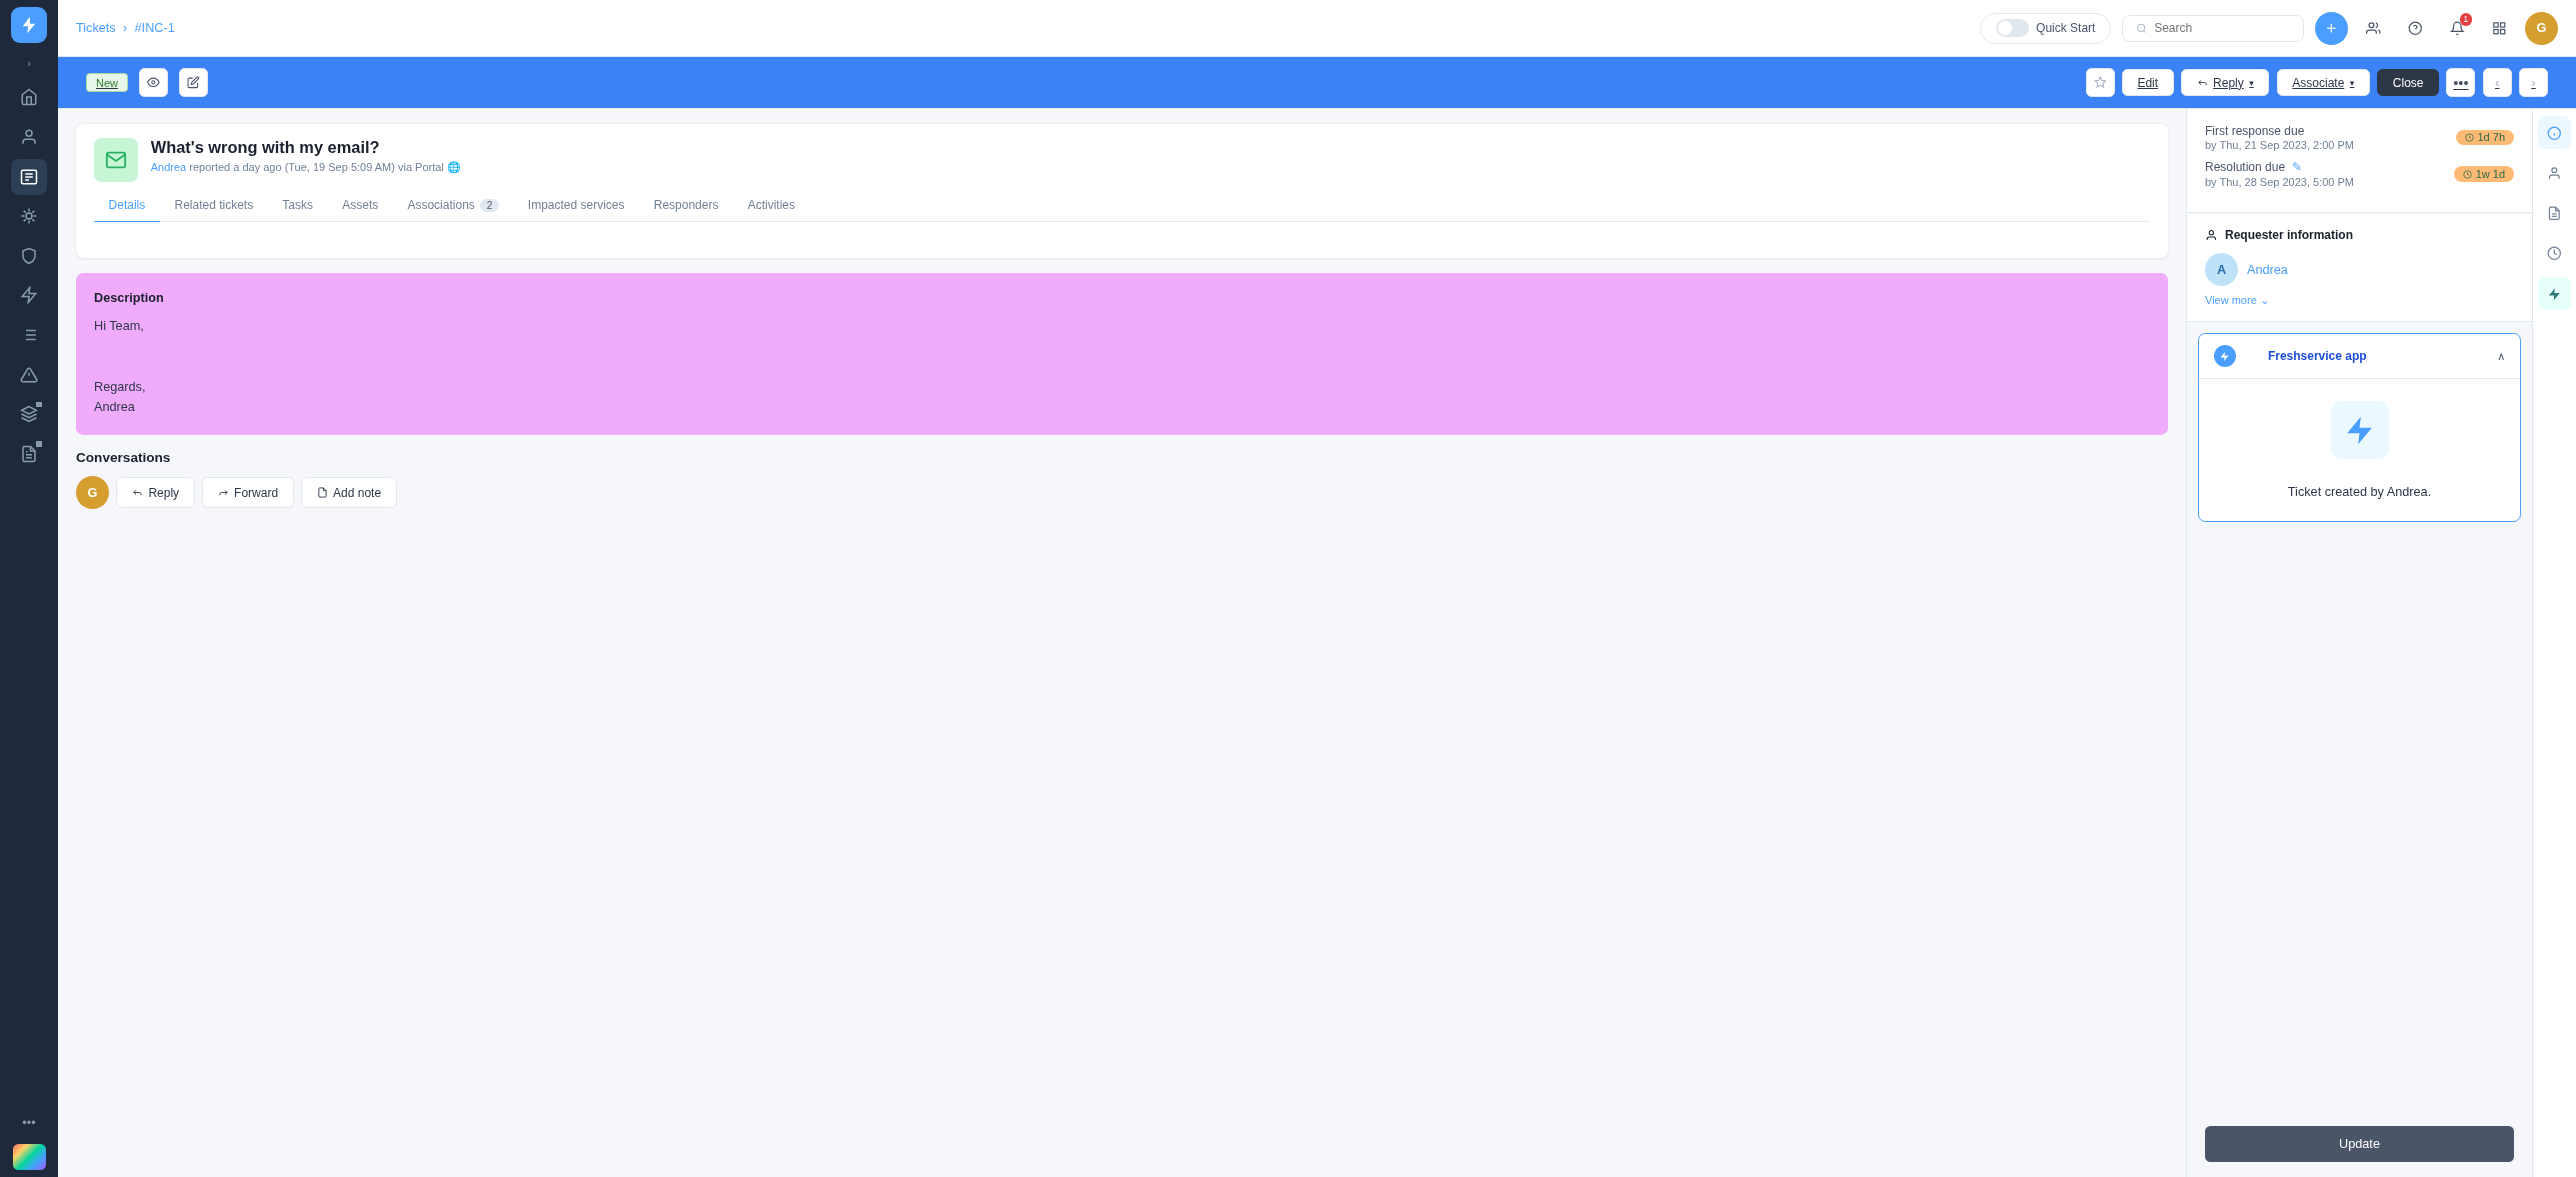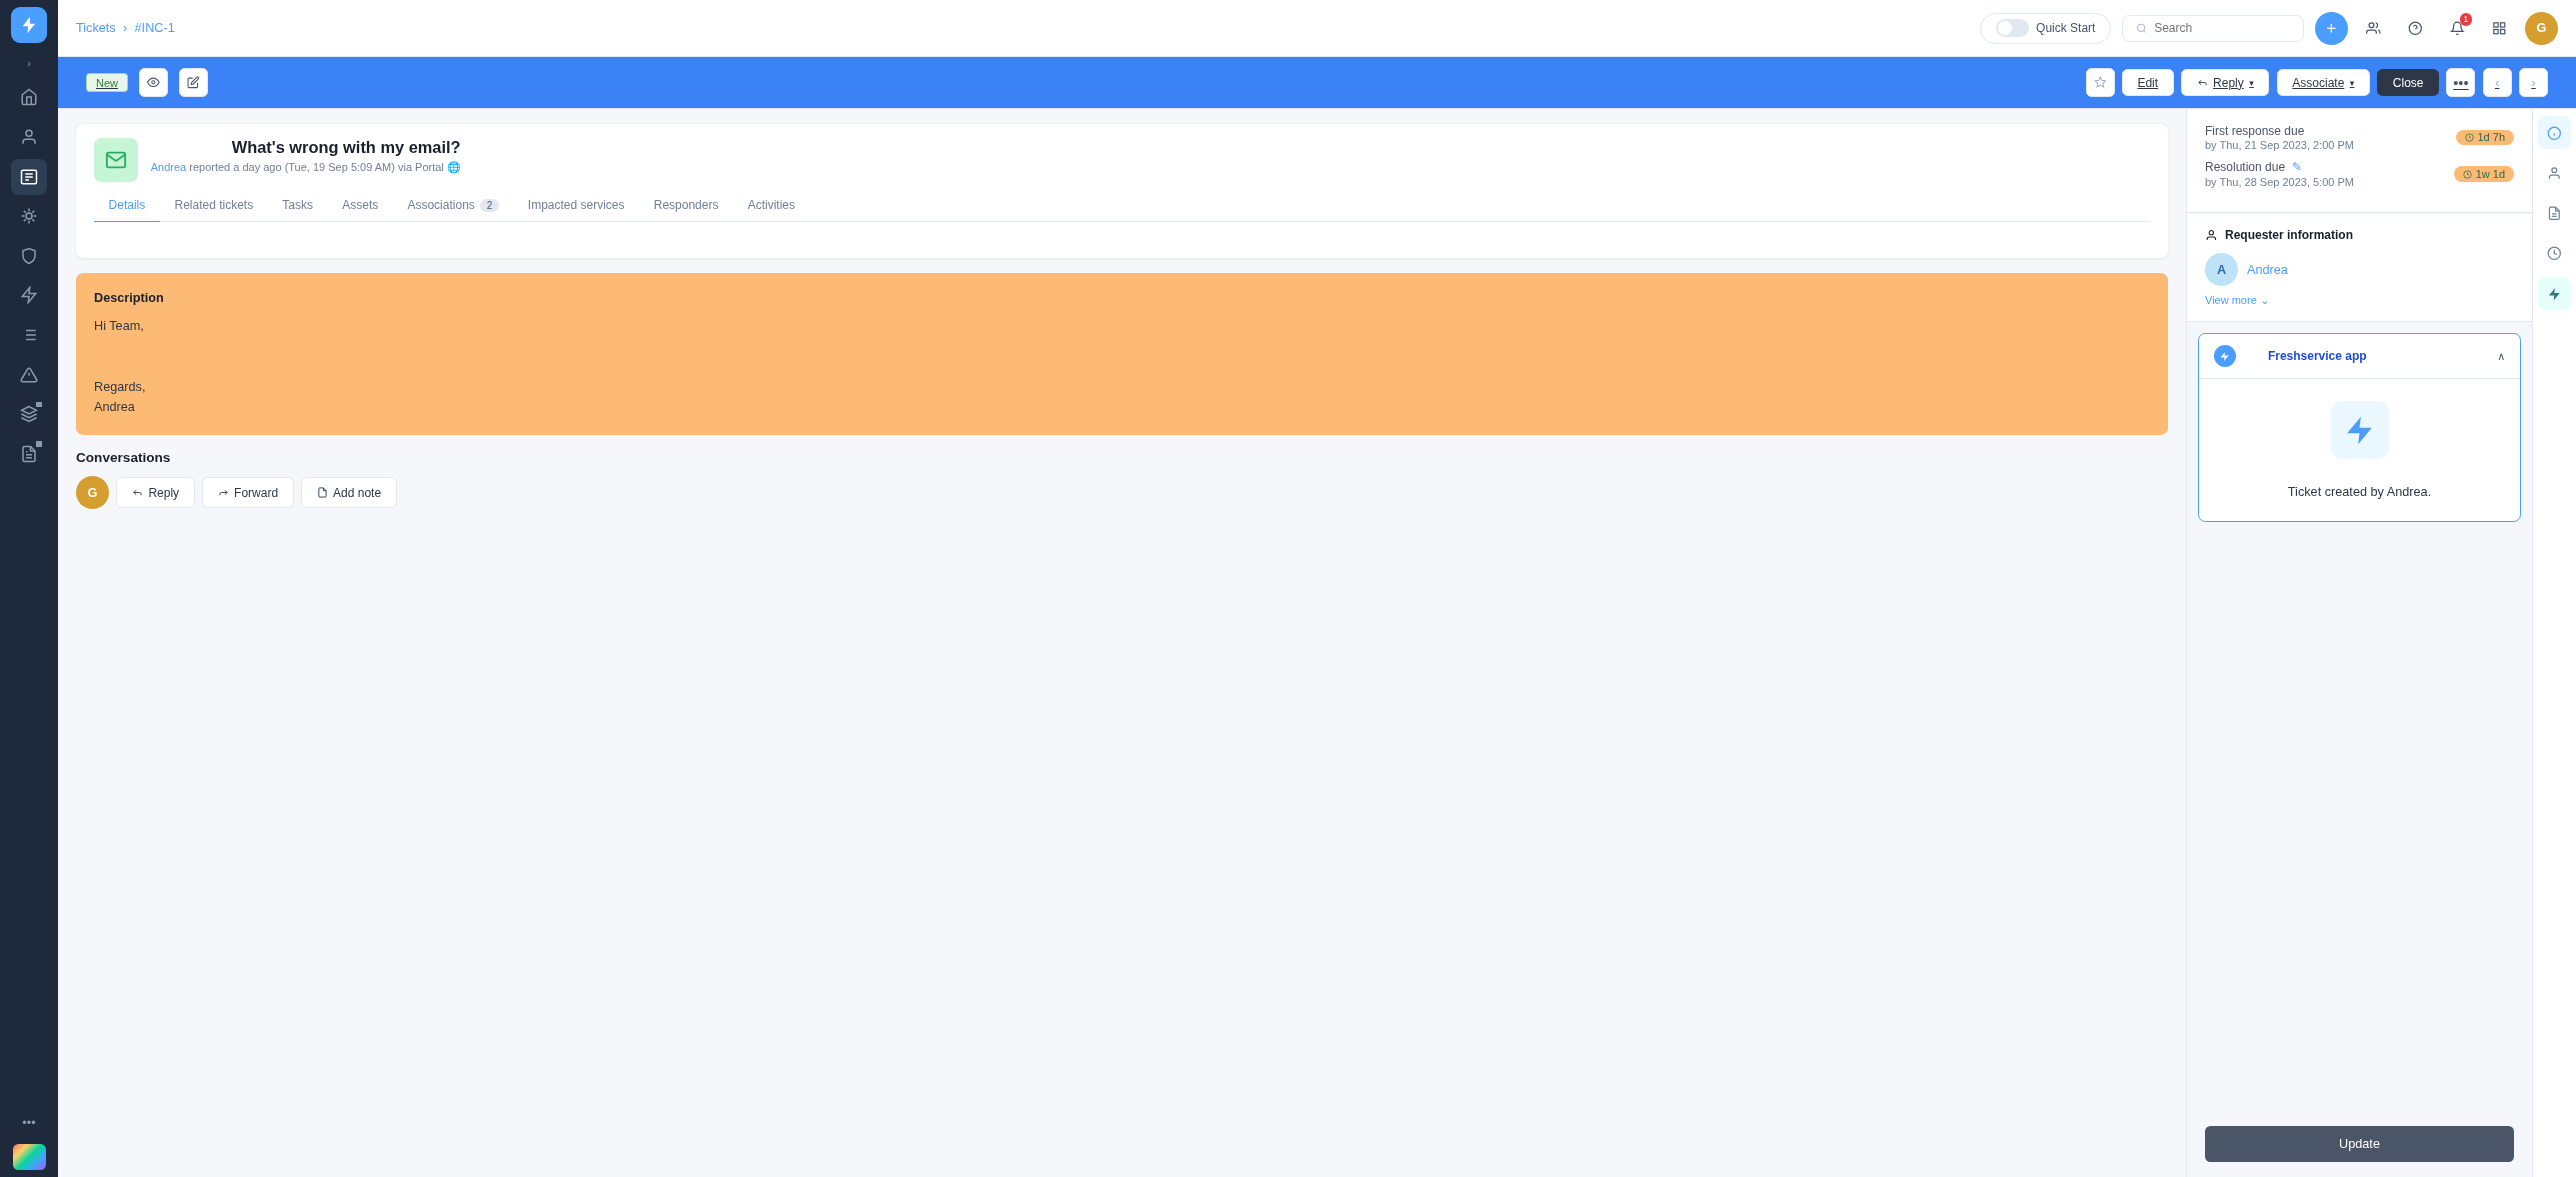--- a/index.html
+++ b/index.html
@@ -57,32 +57,32 @@
     .nav-btn { width: 29px; height: 29px; border-radius: 5.5px; border: 0.9px solid #e2e8f0; background: white; cursor: pointer; display: flex; align-items: center; justify-content: center; color: #a0aec0; }
 
     
     .ticket-body { display: flex; flex: 1; overflow: hidden; }
 
     
     .ticket-detail { flex: 1; overflow-y: auto; padding: 14.6px 18px; }
     .ticket-info-card { background: white; border-radius: 7.3px; padding: 14.6px 18px; margin-bottom: 14.6px; box-shadow: 0 0.9px 2.7px rgba(0,0,0,0.08); }
     .ticket-title-row { display: flex; align-items: flex-start; gap: 12.7px; margin-bottom: 7.3px; }
     .ticket-icon { width: 44px; height: 44px; background: #c6f6d5; border-radius: 7.3px; display: flex; align-items: center; justify-content: center; flex-shrink: 0; }
-    .ticket-title { font-size: 16.4px; font-weight: 600; color: #1a202c; text-align: right; }
+    .ticket-title { font-size: 16.4px; font-weight: 600; color: #1a202c; }
     .ticket-meta { font-size: 11px; color: #718096; margin-top: 3.6px; }
     .ticket-meta .requester { color: #4a9eff; cursor: pointer; }
 
     
     .tabs { display: flex; gap: 0; border-bottom: 1.8px solid #e2e8f0; margin-bottom: 22px; }
     .tab { padding: 9px 14.6px; font-size: 12px; color: #718096; cursor: pointer; border-bottom: 1.8px solid transparent; margin-bottom: -1.8px; white-space: nowrap; display: flex; align-items: center; gap: 5.5px; }
     .tab.active { color: #4a9eff; border-bottom-color: #4a9eff; font-weight: 500; }
     .tab .count { background: #e2e8f0; border-radius: 9px; padding: 0.9px 6.4px; font-size: 10px; color: #4a5568; }
 
     
-    .description-card { background: #fdba74; border-radius: 7.3px; padding: 18px; margin-bottom: 14.6px; }
+    .description-card { background: #f0abfc; border-radius: 7.3px; padding: 18px; margin-bottom: 14.6px; }
     .description-title { font-size: 12.7px; font-weight: 600; color: #1a202c; margin-bottom: 11px; }
     .description-body { font-size: 12.7px; color: #2d3748; line-height: 1.6; }
 
     
     .conversations-title { font-size: 13.6px; font-weight: 600; color: #1a202c; margin-bottom: 11px; }
     .conversation-actions { display: flex; align-items: center; gap: 7.3px; }
     .conv-avatar { width: 33px; height: 33px; border-radius: 50%; background: #d69e2e; color: white; display: flex; align-items: center; justify-content: center; font-weight: 600; font-size: 12.7px; flex-shrink: 0; }
     .conv-btn { padding: 7.3px 14.6px; border-radius: 5.5px; border: 0.9px solid #e2e8f0; background: white; cursor: pointer; font-size: 12px; color: #2d3748; display: flex; align-items: center; gap: 5.5px; }
 
     

